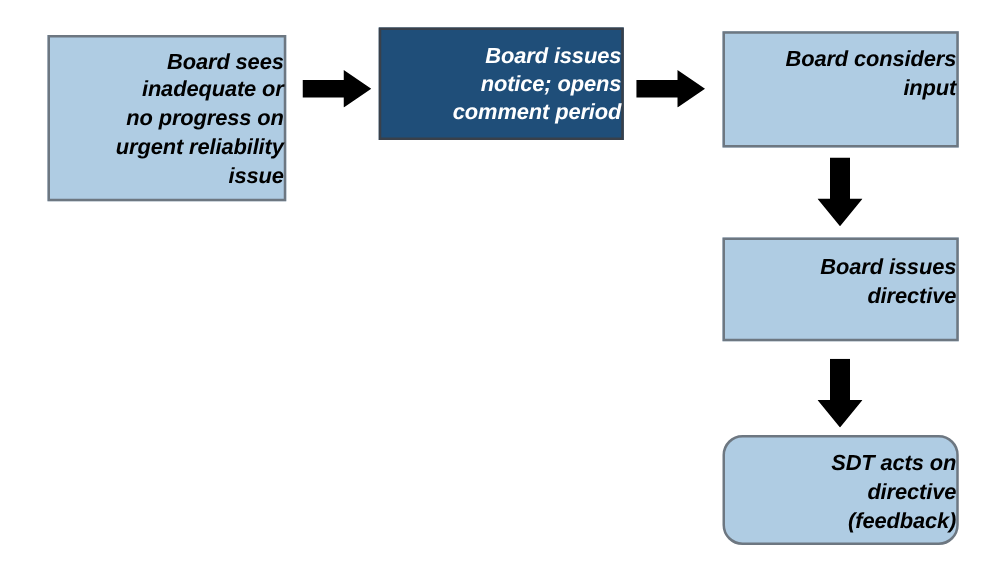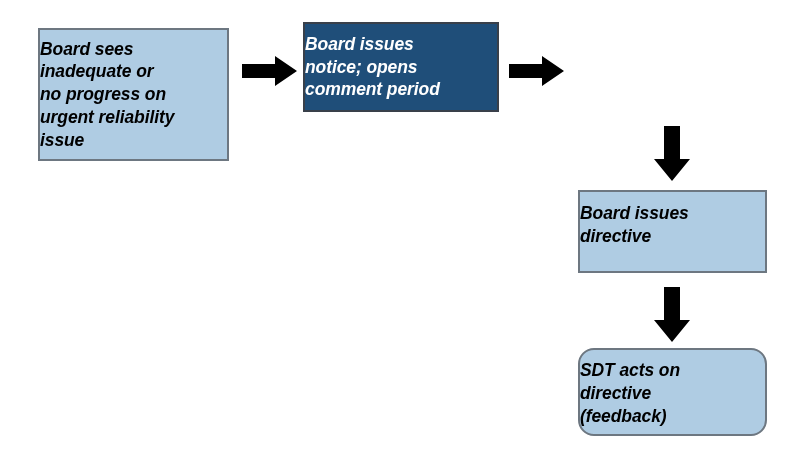--- a/index.html
+++ b/index.html
@@ -19,21 +19,21 @@
   }
 
   
   .node {
     position: absolute;
     box-sizing: border-box;
     border: 2px solid #6d7781;
     display: flex;
     flex-direction: column;
     align-items: center;
-    text-align: left;
+    text-align: right;
     font-weight: bold;
     font-style: italic;
     line-height: 1.30;
     letter-spacing: -0.1px;
   }
   .node.fill-light {
     background: #afcce3;
     color: #000000;
   }
   .node.fill-dark {
@@ -85,20 +85,24 @@
   <div class="node fill-dark v-center" id="box-board-notice">
     <span class="label">Board issues
 notice; opens
 comment period</span>
   </div>
 
   <svg class="arrow" id="arrow-2" viewBox="0 0 55 30" preserveAspectRatio="none">
     <polygon points="0,8 33,8 33,0 55,15 33,30 33,22 0,22" fill="#000000"></polygon>
   </svg>
 
+  <div class="node fill-light v-top" id="box-board-considers">
+    <span class="label">Board considers
+input</span>
+  </div>
 
   <svg class="arrow" id="arrow-3" viewBox="0 0 36 55" preserveAspectRatio="none">
     <polygon points="10,0 26,0 26,33 36,33 18,55 0,33 10,33" fill="#000000"></polygon>
   </svg>
 
   <div class="node fill-light v-top" id="box-board-directive">
     <span class="label">Board issues
 directive</span>
   </div>
 

